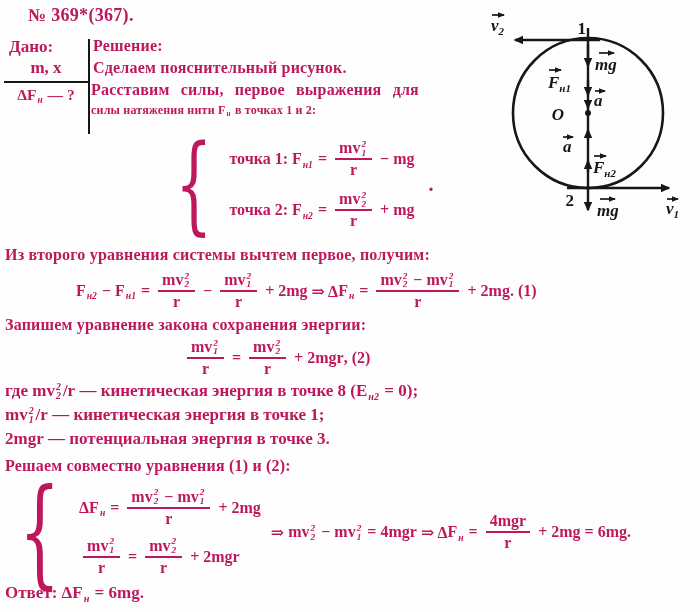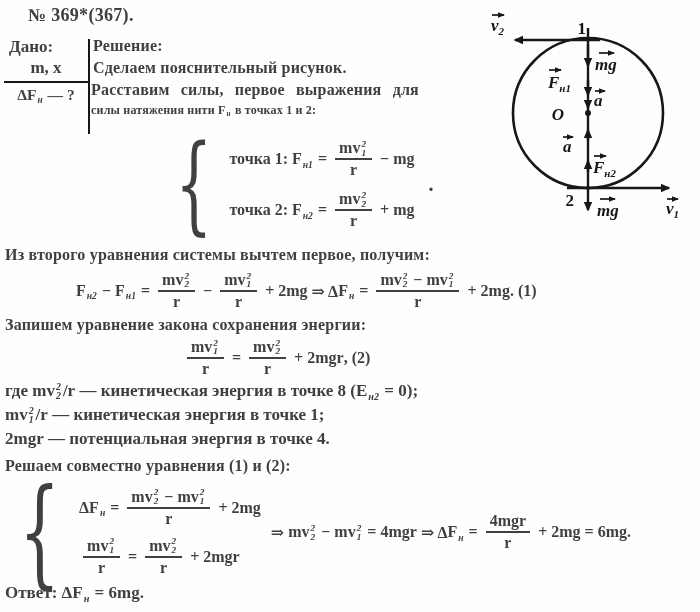--- a/index.html
+++ b/index.html
@@ -1,19 +1,19 @@
 <!DOCTYPE html>
 <html><head>
 <meta charset="utf-8">
 <style>
   html,body{margin:0;padding:0;background:#e8e8e8;}
   .page{
     position:relative;width:700px;height:612px;background:#fefefe;
     font-family:"Liberation Serif","DejaVu Serif",serif;
-    font-weight:700;color:#404040;overflow:hidden;
+    font-weight:700;color:#be185d;overflow:hidden;
   }
   .abs{position:absolute;}
   .title{left:28px;top:5px;font-size:18px;letter-spacing:.3px;}
   
   .given{left:4px;top:37px;width:84px;}
   .given-label{font-size:17px;padding-left:5px;}
   .given-known{justify-content:center;font-size:17px;padding:1px 0 3px 0;}
   .given-find{border-top:2px solid #171717;font-size:15.5px;justify-content:center;padding-top:3px;}
   .vdivider{left:88px;top:39px;width:2px;height:95px;background:#171717;}
   
@@ -139,21 +139,21 @@
   </svg>
 
   <div class="abs txtline p1">Из второго уравнения системы вычтем первое, получим:</div>
   <div class="abs eq eq1"><span class="tk-var">F</span><span class="tk-sub">н2</span><span class="tk-txt"> − </span><span class="tk-var">F</span><span class="tk-sub">н1</span><span class="tk-txt"> = </span><span class="tk-frac"><span class="tk-num"><span class="tk-var">mv</span><span class="tk-ss"><span class="tk-ss-sup">2</span><span class="tk-ss-sub">2</span></span></span><span class="tk-den"><span class="tk-var">r</span></span></span><span class="tk-txt"> − </span><span class="tk-frac"><span class="tk-num"><span class="tk-var">mv</span><span class="tk-ss"><span class="tk-ss-sup">2</span><span class="tk-ss-sub">1</span></span></span><span class="tk-den"><span class="tk-var">r</span></span></span><span class="tk-txt"> + </span><span class="tk-var">2mg</span><span class="tk-txt"> ⇒ Δ</span><span class="tk-var">F</span><span class="tk-sub">н</span><span class="tk-txt"> = </span><span class="tk-frac"><span class="tk-num"><span class="tk-var">mv</span><span class="tk-ss"><span class="tk-ss-sup">2</span><span class="tk-ss-sub">2</span></span><span class="tk-txt"> − </span><span class="tk-var">mv</span><span class="tk-ss"><span class="tk-ss-sup">2</span><span class="tk-ss-sub">1</span></span></span><span class="tk-den"><span class="tk-var">r</span></span></span><span class="tk-txt"> + </span><span class="tk-var">2mg</span><span class="tk-txt">. (1)</span></div>
 
   <div class="abs txtline p2">Запишем уравнение закона сохранения энергии:</div>
   <div class="abs eq eq2"><span class="tk-frac"><span class="tk-num"><span class="tk-var">mv</span><span class="tk-ss"><span class="tk-ss-sup">2</span><span class="tk-ss-sub">1</span></span></span><span class="tk-den"><span class="tk-var">r</span></span></span><span class="tk-txt"> = </span><span class="tk-frac"><span class="tk-num"><span class="tk-var">mv</span><span class="tk-ss"><span class="tk-ss-sup">2</span><span class="tk-ss-sub">2</span></span></span><span class="tk-den"><span class="tk-var">r</span></span></span><span class="tk-txt"> + </span><span class="tk-var">2mgr</span><span class="tk-txt">, (2)</span></div>
 
   <div class="abs eq w1"><span class="tk-txt">где </span><span class="tk-var">mv</span><span class="tk-ss"><span class="tk-ss-sup">2</span><span class="tk-ss-sub">2</span></span><span class="tk-var">/r</span><span class="tk-txt"> — кинетическая энергия в точке 8 (</span><span class="tk-var">E</span><span class="tk-sub">н2</span><span class="tk-txt"> = 0);</span></div>
   <div class="abs eq w2"><span class="tk-var">mv</span><span class="tk-ss"><span class="tk-ss-sup">2</span><span class="tk-ss-sub">1</span></span><span class="tk-var">/r</span><span class="tk-txt"> — кинетическая энергия в точке 1;</span></div>
-  <div class="abs eq w3"><span class="tk-var">2mgr</span><span class="tk-txt"> — потенциальная энергия в точке 4.</span></div>
+  <div class="abs eq w3"><span class="tk-var">2mgr</span><span class="tk-txt"> — потенциальная энергия в точке 3.</span></div>
 
   <div class="abs txtline p3">Решаем совместно уравнения (1) и (2):</div>
 
   <div class="abs system sys2">
     <span class="brace">{</span>
     <div class="sys-rows">
       <div class="eq"><span class="tk-txt">Δ</span><span class="tk-var">F</span><span class="tk-sub">н</span><span class="tk-txt"> = </span><span class="tk-frac"><span class="tk-num"><span class="tk-var">mv</span><span class="tk-ss"><span class="tk-ss-sup">2</span><span class="tk-ss-sub">2</span></span><span class="tk-txt"> − </span><span class="tk-var">mv</span><span class="tk-ss"><span class="tk-ss-sup">2</span><span class="tk-ss-sub">1</span></span></span><span class="tk-den"><span class="tk-var">r</span></span></span><span class="tk-txt"> + </span><span class="tk-var">2mg</span></div>
       <div class="eq"><span class="tk-frac"><span class="tk-num"><span class="tk-var">mv</span><span class="tk-ss"><span class="tk-ss-sup">2</span><span class="tk-ss-sub">1</span></span></span><span class="tk-den"><span class="tk-var">r</span></span></span><span class="tk-txt"> = </span><span class="tk-frac"><span class="tk-num"><span class="tk-var">mv</span><span class="tk-ss"><span class="tk-ss-sup">2</span><span class="tk-ss-sub">2</span></span></span><span class="tk-den"><span class="tk-var">r</span></span></span><span class="tk-txt"> + </span><span class="tk-var">2mgr</span></div>
     </div>
     <div class="eq sys2-result"><span class="tk-txt">⇒ </span><span class="tk-var">mv</span><span class="tk-ss"><span class="tk-ss-sup">2</span><span class="tk-ss-sub">2</span></span><span class="tk-txt"> − </span><span class="tk-var">mv</span><span class="tk-ss"><span class="tk-ss-sup">2</span><span class="tk-ss-sub">1</span></span><span class="tk-txt"> = </span><span class="tk-var">4mgr</span><span class="tk-txt"> ⇒ Δ</span><span class="tk-var">F</span><span class="tk-sub">н</span><span class="tk-txt"> = </span><span class="tk-frac"><span class="tk-num"><span class="tk-var">4mgr</span></span><span class="tk-den"><span class="tk-var">r</span></span></span><span class="tk-txt"> + </span><span class="tk-var">2mg</span><span class="tk-txt"> = </span><span class="tk-var">6mg</span><span class="tk-txt">.</span></div>

